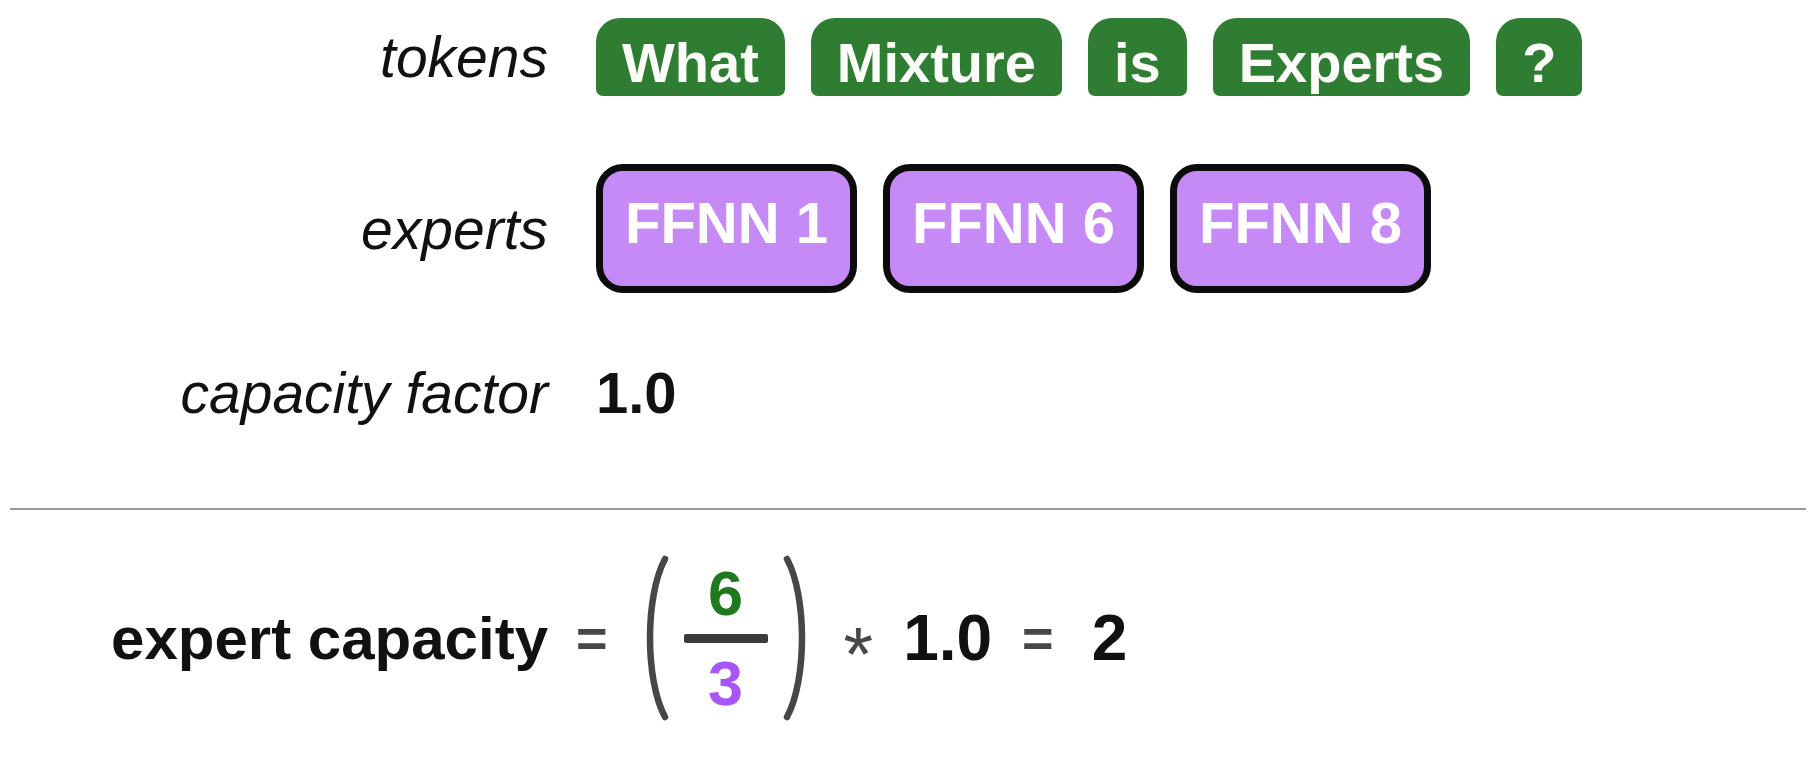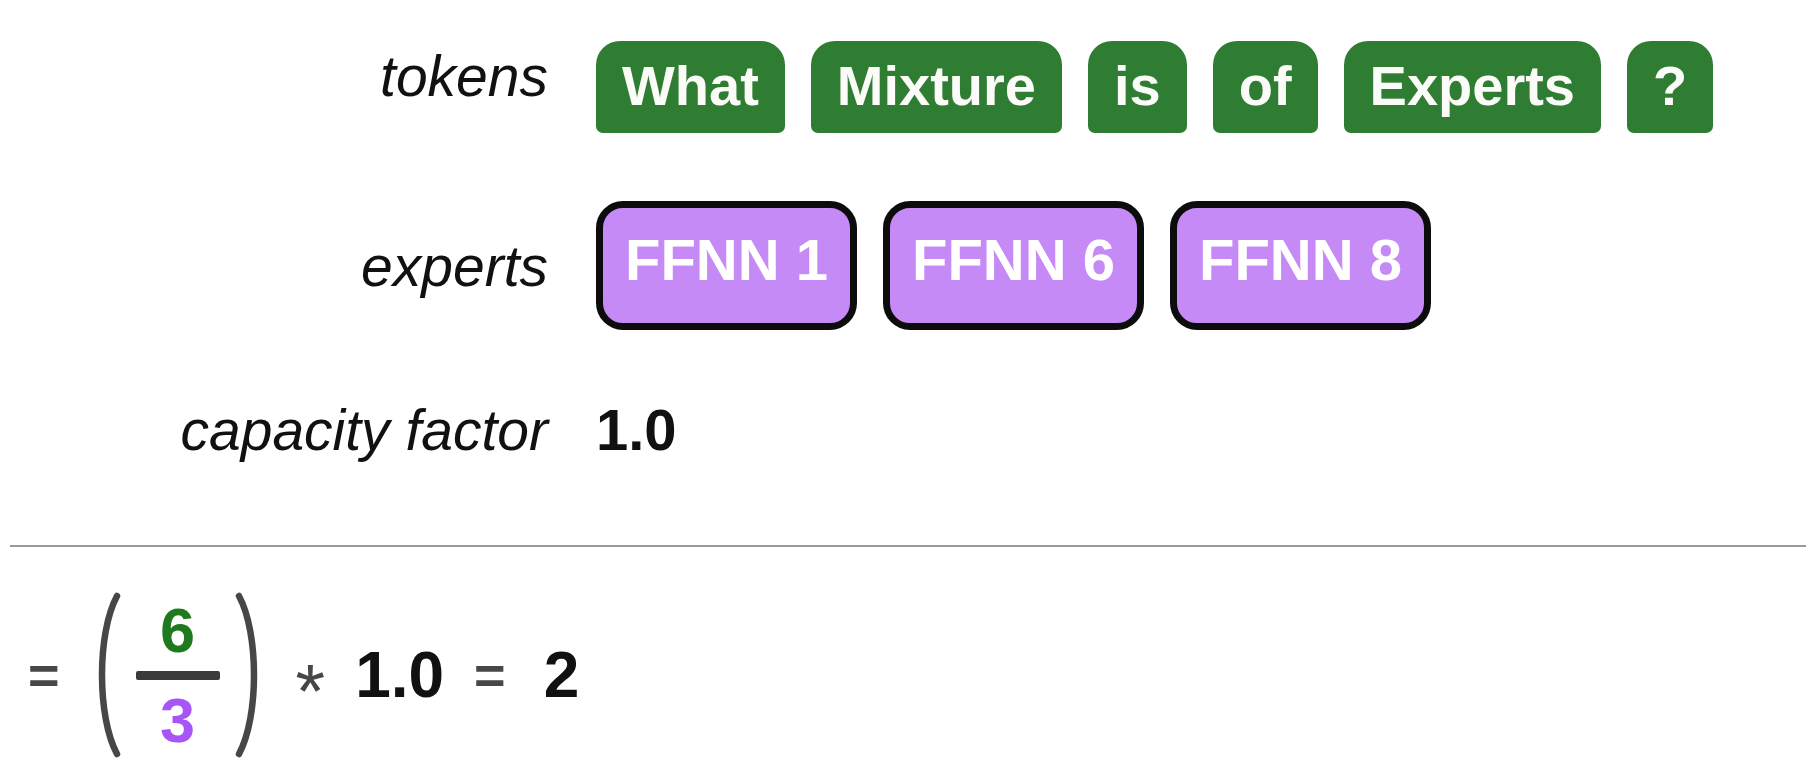--- a/index.html
+++ b/index.html
@@ -36,24 +36,23 @@
   .content { margin-left: 48px; display: flex; align-items: center; gap: 26px; }
 
   
   .row-tokens { margin-top: 18px; align-items: center; }
   .token-chip {
     background: var(--token-green);
     color: var(--chip-text-white);
     font-weight: 700;
     font-size: 56px;
     line-height: 1.15;
-    padding: 13px 26px 15px;
+    padding: 13px 26px 1px;
     border-radius: 24px 24px 7px 7px;
     white-space: nowrap;
-    margin-top: 23px;
   }
 
   
   .row-experts { margin-top: 68px; }
   .expert-chip {
     background: var(--expert-purple-fill);
     border: 7px solid var(--expert-border-black);
     border-radius: 27px;
     color: #ffffff;
     font-weight: 700;
@@ -142,21 +141,20 @@
 <body>
 
 <div>
 
   <div class="row row-tokens">
     <div class="label">tokens</div>
     <div class="content">
         <span class="token-chip">What</span>
         <span class="token-chip">Mixture</span>
         <span class="token-chip">is</span>
-        <span class="token-chip">of</span>
         <span class="token-chip">Experts</span>
         <span class="token-chip">?</span>
       </div>
   </div>
 
   <div class="row row-experts">
     <div class="label">experts</div>
     <div class="content">
         <span class="expert-chip">FFNN 1</span>
         <span class="expert-chip">FFNN 6</span>
@@ -167,20 +165,21 @@
   <div class="row row-capacity">
     <div class="label">capacity factor</div>
     <div class="content">
       <span class="cf-value">1.0</span>
     </div>
   </div>
 
   <hr class="divider">
 
   <div class="row row-formula">
+    <div class="label-bold">expert capacity</div>
     <div class="formula-content">
       <span class="op">=</span>
 
       <div class="paren-group">
         <span class="paren">
           <svg width="32" height="168" viewBox="0 0 32 168">
             <path d="M27 5 C 7 42 7 126 27 163" fill="none" stroke="#474747" stroke-width="6.5" stroke-linecap="round"></path>
           </svg>
         </span>
         <div class="fraction">

